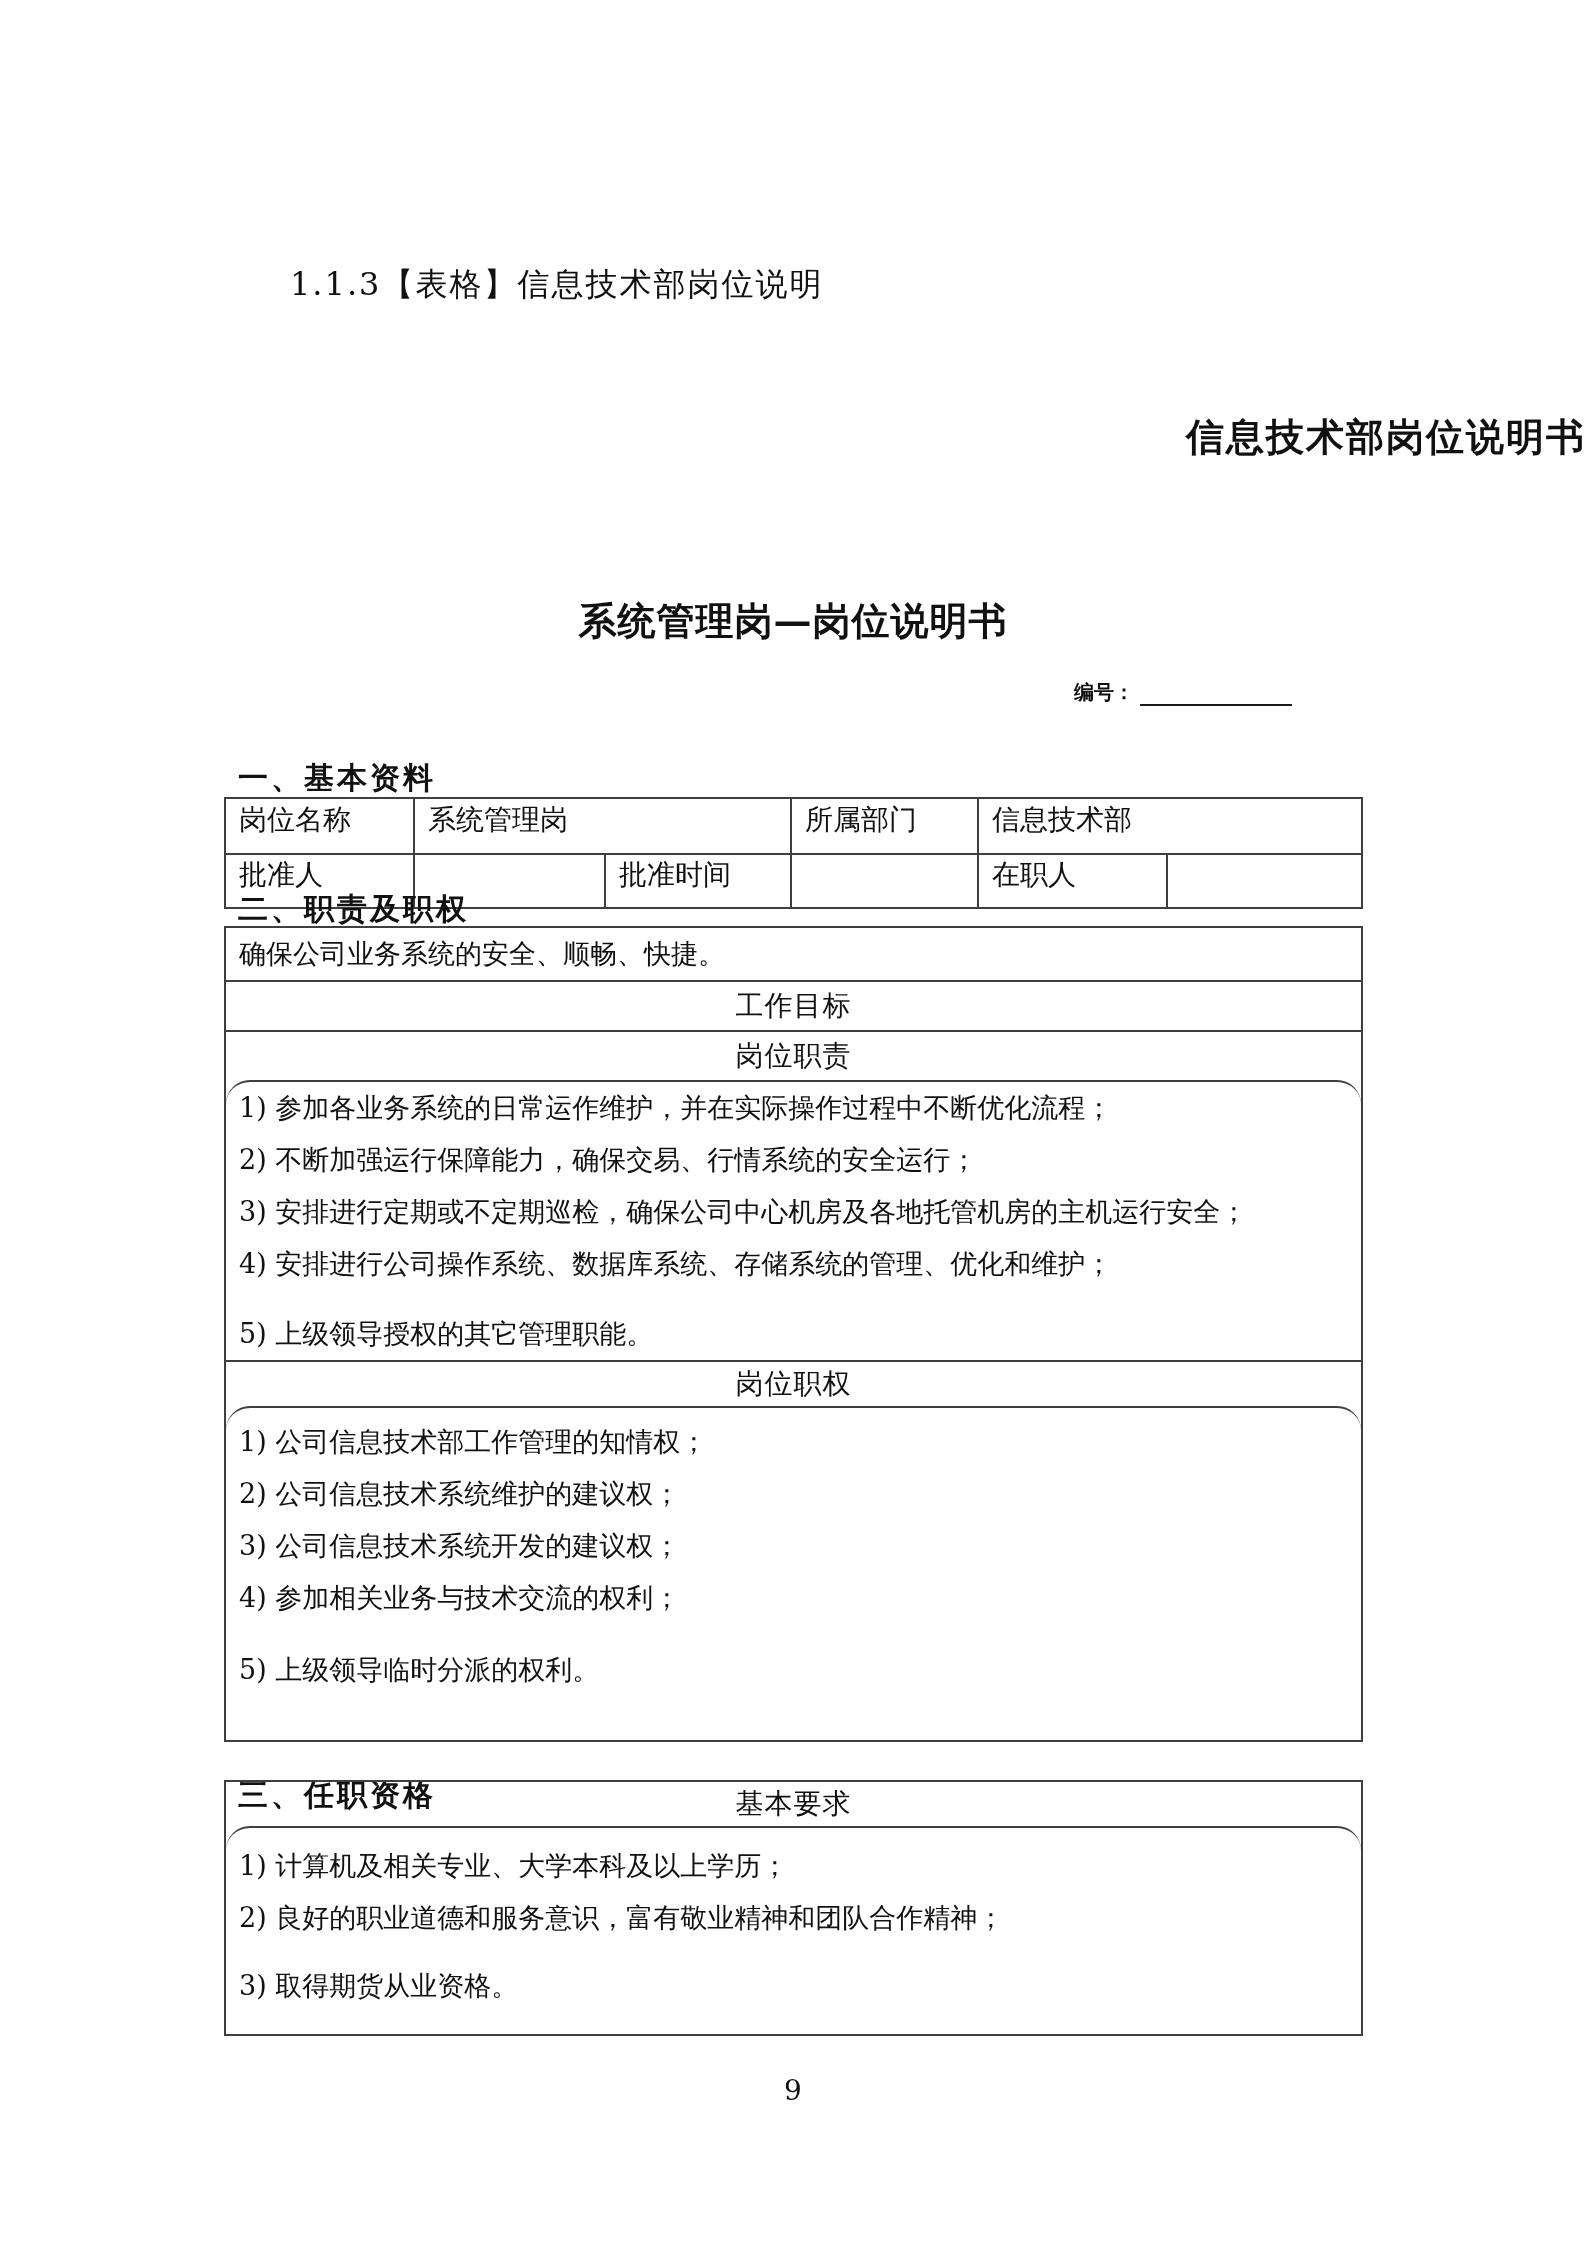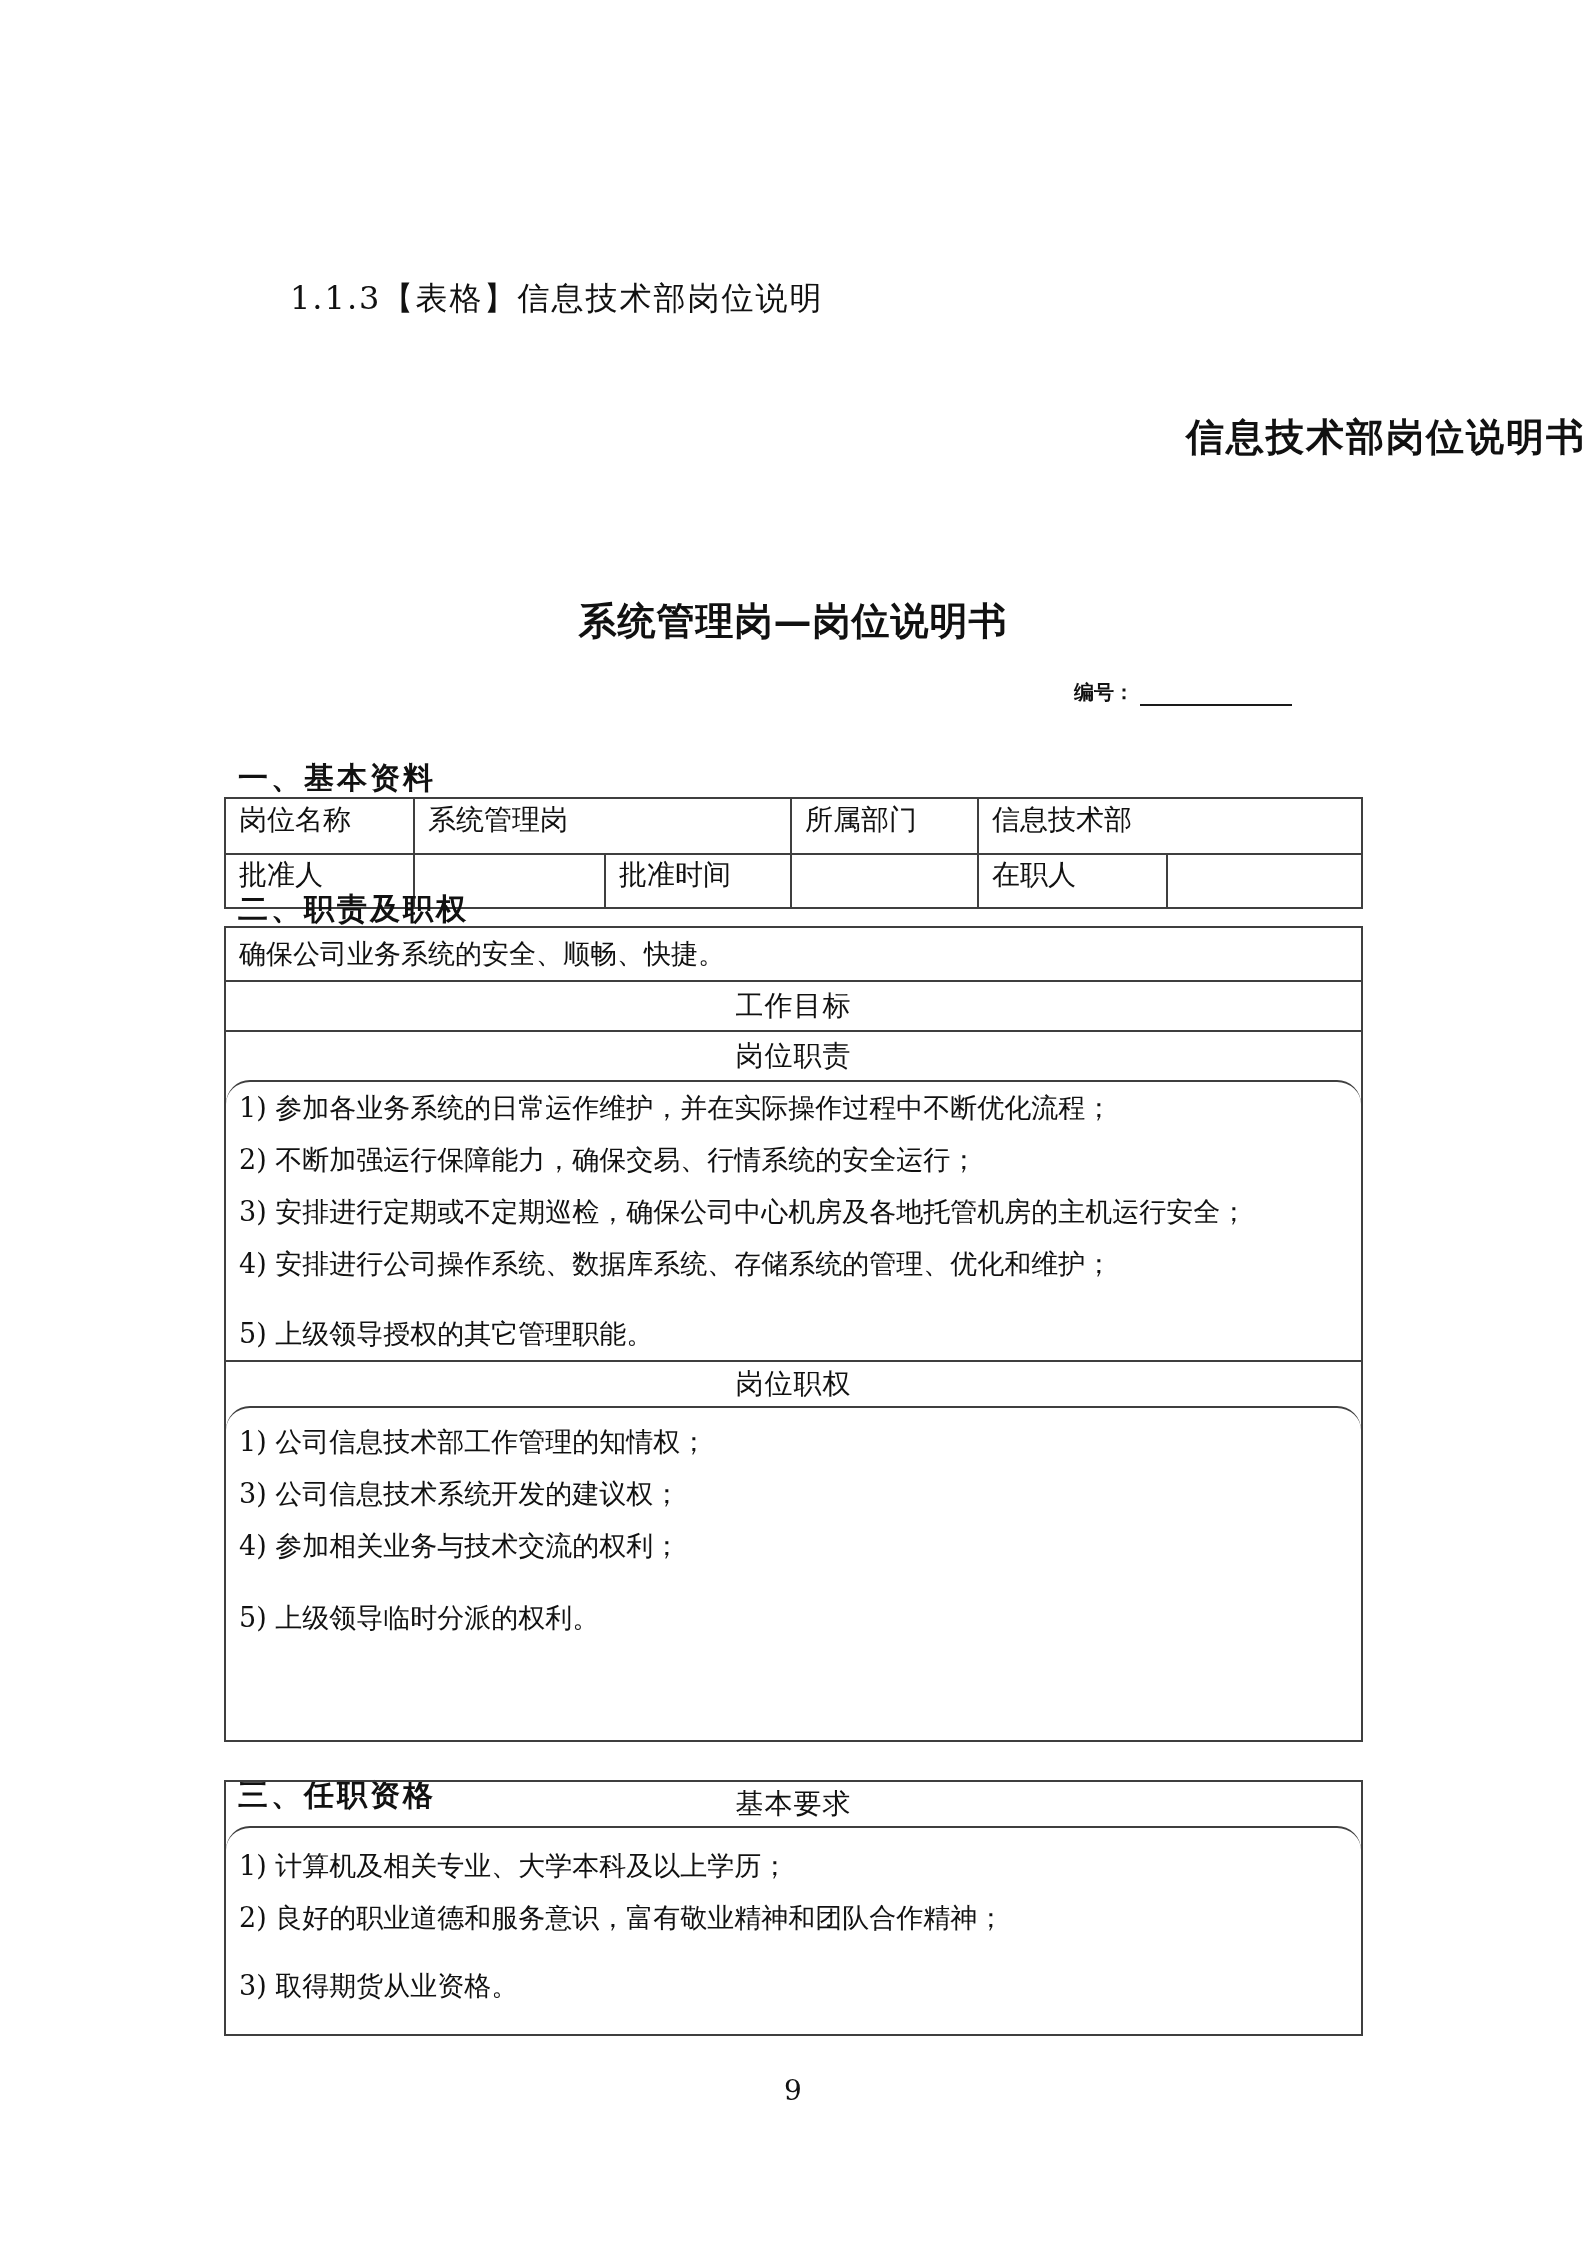--- a/index.html
+++ b/index.html
@@ -6,21 +6,21 @@
   .page{
     position:relative;
     width:1586px;height:2244px;
     background:#ffffff;
     font-family:"DejaVu Serif","Liberation Serif",serif;
     color:#111111;
     overflow:hidden;
   }
   .doc-heading{
     position:absolute;left:290px;top:263px;
-    font-size:32px;letter-spacing:2px;white-space:nowrap;margin-top:14px;
+    font-size:32px;letter-spacing:2px;white-space:nowrap;
   }
   .doc-title{
     position:absolute;left:0;top:412px;width:100%;
     text-align:right;font-size:38px;font-weight:bold;letter-spacing:2px;
   }
   .doc-subtitle{
     position:absolute;left:0;top:596px;width:100%;
     text-align:center;font-size:38px;font-weight:bold;letter-spacing:1px;
   }
   .code-line{
@@ -133,20 +133,21 @@
     <div class="row items-row duties-row">
       <div class="item">1) 参加各业务系统的日常运作维护，并在实际操作过程中不断优化流程；</div>
       <div class="item">2) 不断加强运行保障能力，确保交易、行情系统的安全运行；</div>
       <div class="item">3) 安排进行定期或不定期巡检，确保公司中心机房及各地托管机房的主机运行安全；</div>
       <div class="item">4) 安排进行公司操作系统、数据库系统、存储系统的管理、优化和维护；</div>
       <div class="item gap-top-18">5) 上级领导授权的其它管理职能。</div>
     </div>
     <div class="row hdr-row hdr-sm">岗位职权</div>
     <div class="row items-row rights-row">
       <div class="item">1) 公司信息技术部工作管理的知情权；</div>
+      <div class="item">2) 公司信息技术系统维护的建议权；</div>
       <div class="item">3) 公司信息技术系统开发的建议权；</div>
       <div class="item">4) 参加相关业务与技术交流的权利；</div>
       <div class="item gap-top-20">5)  上级领导临时分派的权利。</div>
     </div>
   </div>
 
   <div class="sec-heading sec-3">三、任职资格</div>
 
   <div class="blocktable t-qual">
     <div class="row hdr-row hdr-sm">基本要求</div>

